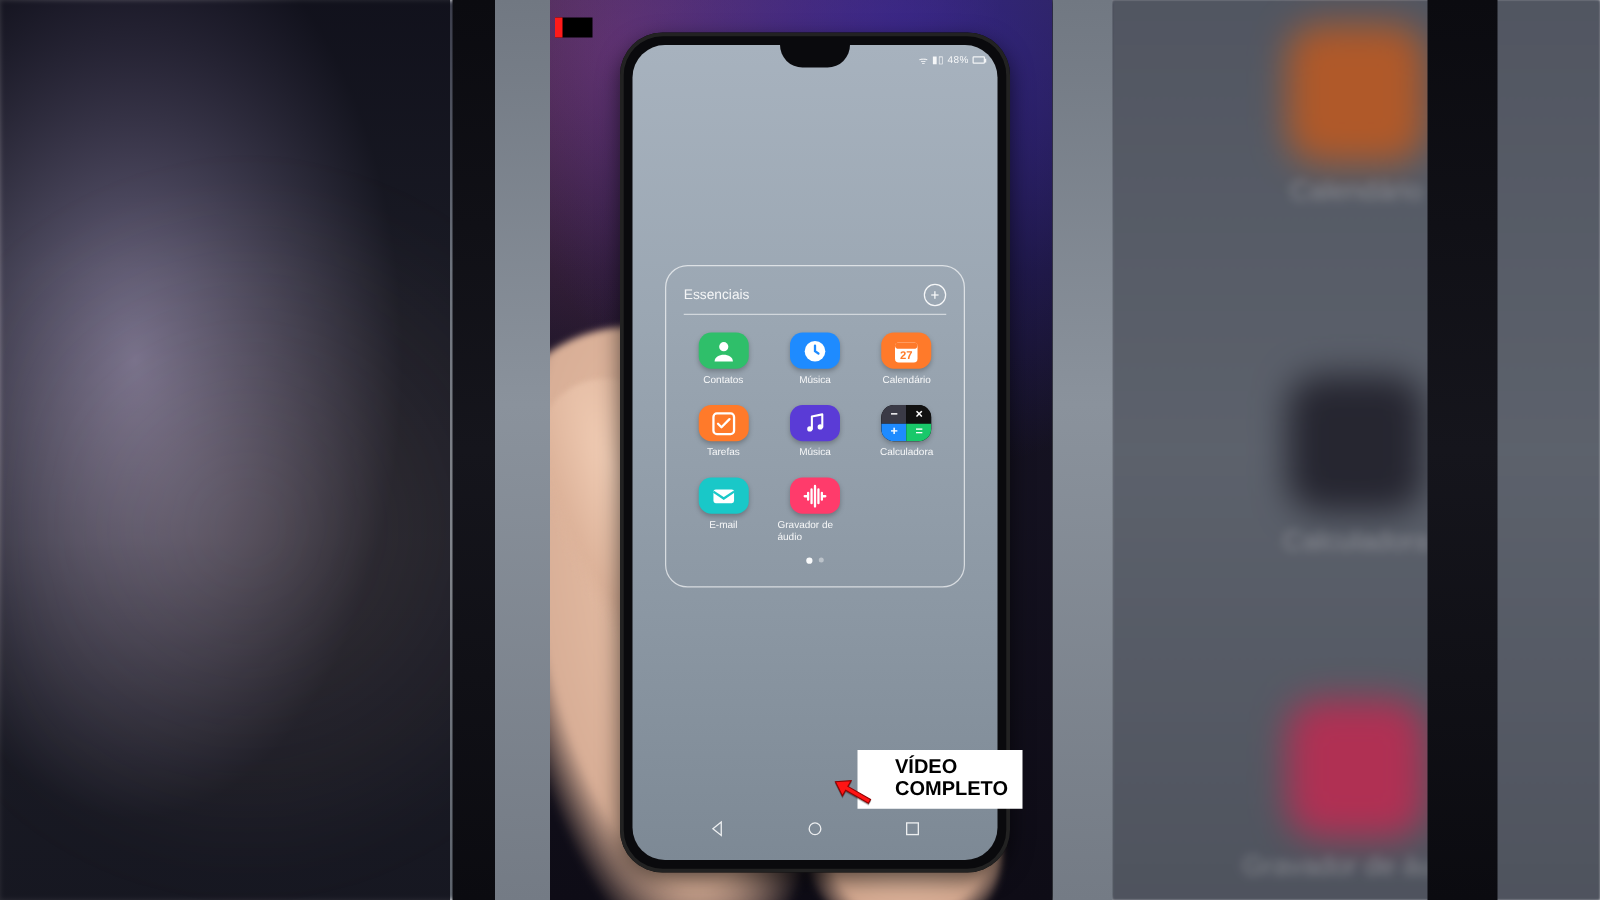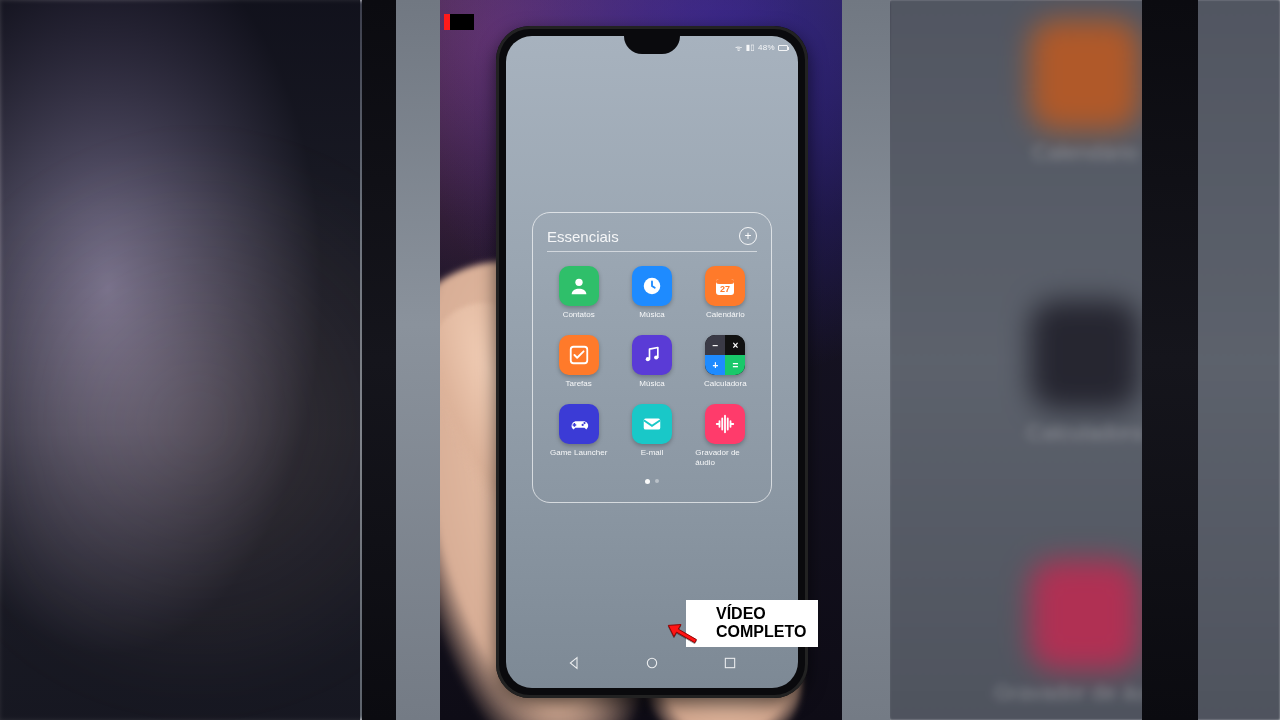--- a/index.html
+++ b/index.html
@@ -121,34 +121,34 @@
     border: 1.5px solid rgba(255,255,255,.65);
     border-radius: 18px;
     padding: 14px 14px 18px;
   }
   .folder-head {
     display: flex; align-items: center; justify-content: space-between;
     border-bottom: 1px solid rgba(255,255,255,.55);
     padding-bottom: 6px; margin-bottom: 14px;
   }
   .folder-title {
-    color: rgba(255,255,255,.9); font-size: 15px; font-weight: 500;
+    color: rgba(255,255,255,.9); font-size: 11px; font-weight: 500;
   }
   .add-btn {
     width: 18px; height: 18px; border: 1.5px solid rgba(255,255,255,.9);
     border-radius: 50%; display: flex; align-items: center; justify-content: center;
     color: #fff; font-size: 12px; line-height: 1;
   }
   .grid {
     display: grid; grid-template-columns: repeat(3, 1fr);
     gap: 16px 10px;
   }
   .app { display: flex; flex-direction: column; align-items: center; gap: 4px; }
   .app-icon {
-    width: 40px; height: 40px; border-radius: 10px;
+    width: 40px; height: 29px; border-radius: 10px;
     display: flex; align-items: center; justify-content: center;
     color: #fff; font-size: 18px;
     box-shadow: 0 2px 4px rgba(0,0,0,.25);
   }
   .app-label {
     color: rgba(255,255,255,.92); font-size: 8px; text-align: left;
     line-height: 1.15; max-width: 60px;
   }
   .dots { margin-top: 12px; display:flex; justify-content:center; gap:5px; }
   .dots span{ width:4px;height:4px;border-radius:50%;background:rgba(255,255,255,.4);} 
@@ -286,31 +286,20 @@
                 <div class="calc">
                   <div style="background:#3a3a46;color:#fff">−</div>
                   <div style="background:#111;color:#fff">×</div>
                   <div style="background:#1e8bff;color:#fff">+</div>
                   <div style="background:#19c86a;color:#fff">=</div>
                 </div>
               </div>
               <div class="app-label">Calculadora</div>
             </div>
             <div class="app">
-              <div class="app-icon" style="background: rgb(59, 59, 214);">
-                <svg viewBox="0 0 24 24" width="22" height="22">
-                  <path d="M6 9h12a5 5 0 0 1 2 9l-2-2H8l-2 2a5 5 0 0 1 2-9z" fill="#fff"></path>
-                  <circle cx="16" cy="13" r="1.2" fill="#3b3bd6"></circle>
-                  <circle cx="18" cy="11" r="1.2" fill="#3b3bd6"></circle>
-                  <path d="M7 11v4M5 13h4" stroke="#3b3bd6" stroke-width="1.6"></path>
-                </svg>
-              </div>
-              <div class="app-label">Game Launcher</div>
-            </div>
-            <div class="app">
               <div class="app-icon" style="background: rgb(25, 200, 200);">
                 <svg viewBox="0 0 24 24" width="22" height="22">
                   <rect x="3" y="6" width="18" height="12" rx="2" fill="#fff"></rect>
                   <path d="M3 8l9 6 9-6" stroke="#19c8c8" stroke-width="2" fill="none"></path>
                 </svg>
               </div>
               <div class="app-label">E-mail</div>
             </div>
             <div class="app">
               <div class="app-icon" style="background: rgb(255, 59, 107);">

